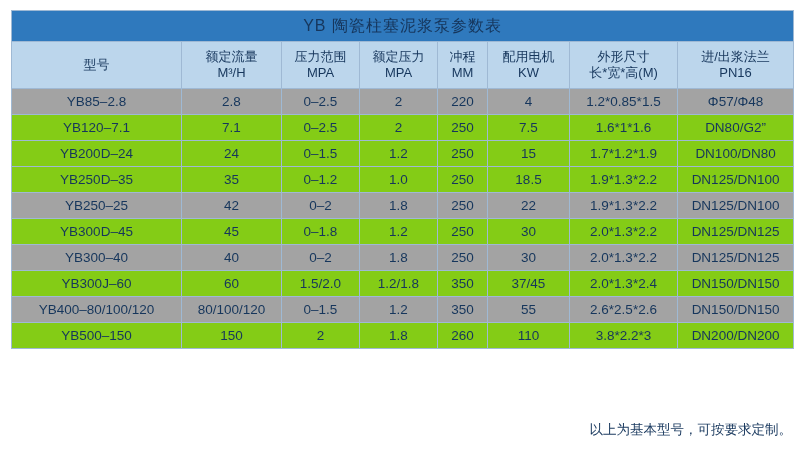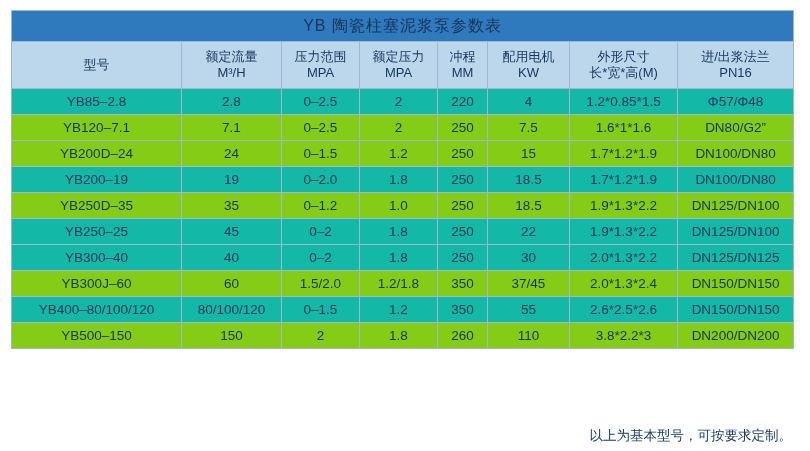--- a/index.html
+++ b/index.html
@@ -56,31 +56,31 @@
     color: #13345a;
   }
   .head-row td .l1 { display: block; }
   .head-row td .l2 { display: block; }
   
   tbody tr td {
     height: 25px;
     font-size: 13.5px;
     line-height: 16px;
   }
-  tbody tr.odd td { background: #14b8a6; }
+  tbody tr.odd td { background: #a3a3a3; }
   tbody tr.even td { background: #84cc16; }
   td.model {
     text-align: left;
     padding-left: 10px;
     font-size: 13.5px;
   }
   .footnote {
     position: absolute;
     right: 18px;
-    bottom: 6px;
+    bottom: 12px;
     font-size: 13.5px;
     color: #16365c;
   }
 </style>
 </head>
 <body>
 
 <div class="page">
 
   <div class="table-wrap">
@@ -157,49 +157,49 @@
         <tr class="even">
           <td class="model">YB200D–24</td>
           <td>24</td>
           <td>0–1.5</td>
           <td>1.2</td>
           <td>250</td>
           <td>15</td>
           <td>1.7*1.2*1.9</td>
           <td>DN100/DN80</td>
         </tr>
-        <tr class="odd">
-          <td class="model">YB200–19</td>
-          <td>19</td>
-          <td>0–2.0</td>
-          <td>1.8</td>
-          <td>250</td>
-          <td>18.5</td>
-          <td>1.7*1.2*1.9</td>
-          <td>DN100/DN80</td>
-        </tr>
         <tr class="even">
           <td class="model">YB250D–35</td>
           <td>35</td>
           <td>0–1.2</td>
           <td>1.0</td>
           <td>250</td>
           <td>18.5</td>
           <td>1.9*1.3*2.2</td>
           <td>DN125/DN100</td>
         </tr>
         <tr class="odd">
           <td class="model">YB250–25</td>
-          <td>45</td>
+          <td>42</td>
           <td>0–2</td>
           <td>1.8</td>
           <td>250</td>
           <td>22</td>
           <td>1.9*1.3*2.2</td>
           <td>DN125/DN100</td>
+        </tr>
+        <tr class="even">
+          <td class="model">YB300D–45</td>
+          <td>45</td>
+          <td>0–1.8</td>
+          <td>1.2</td>
+          <td>250</td>
+          <td>30</td>
+          <td>2.0*1.3*2.2</td>
+          <td>DN125/DN125</td>
         </tr>
         <tr class="odd">
           <td class="model">YB300–40</td>
           <td>40</td>
           <td>0–2</td>
           <td>1.8</td>
           <td>250</td>
           <td>30</td>
           <td>2.0*1.3*2.2</td>
           <td>DN125/DN125</td>

